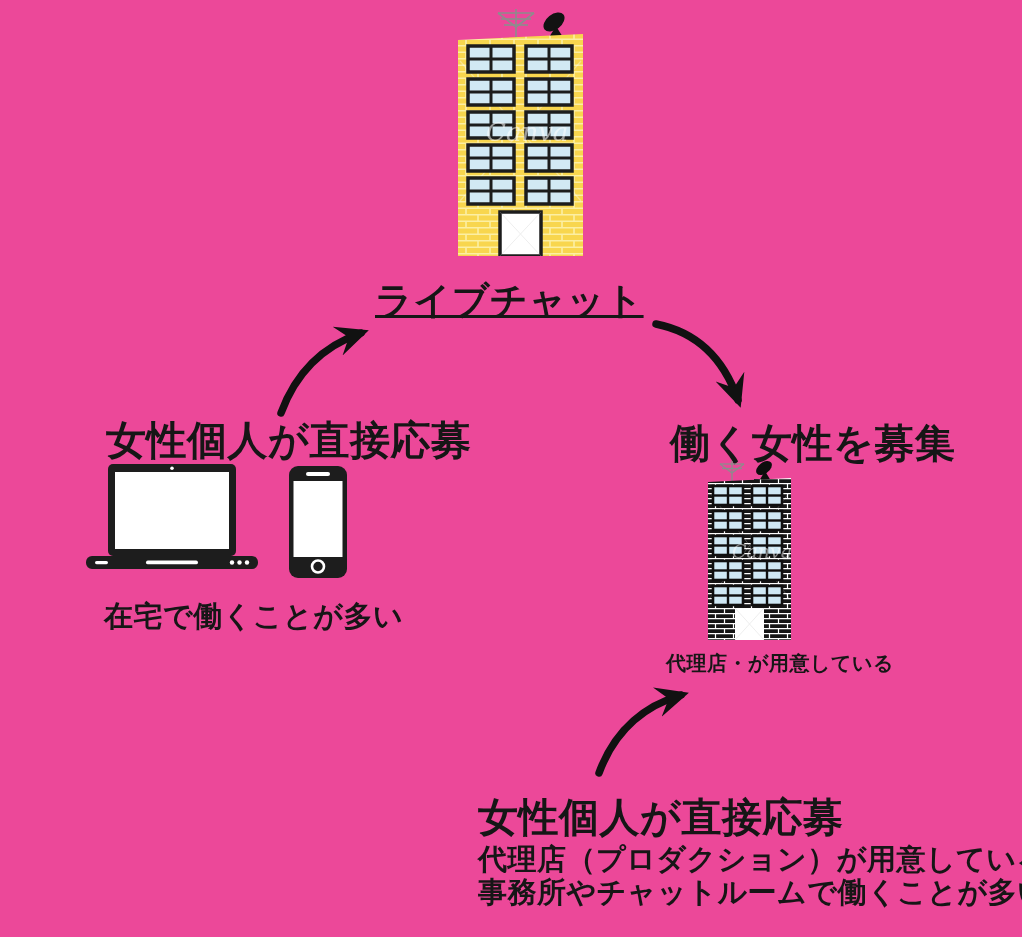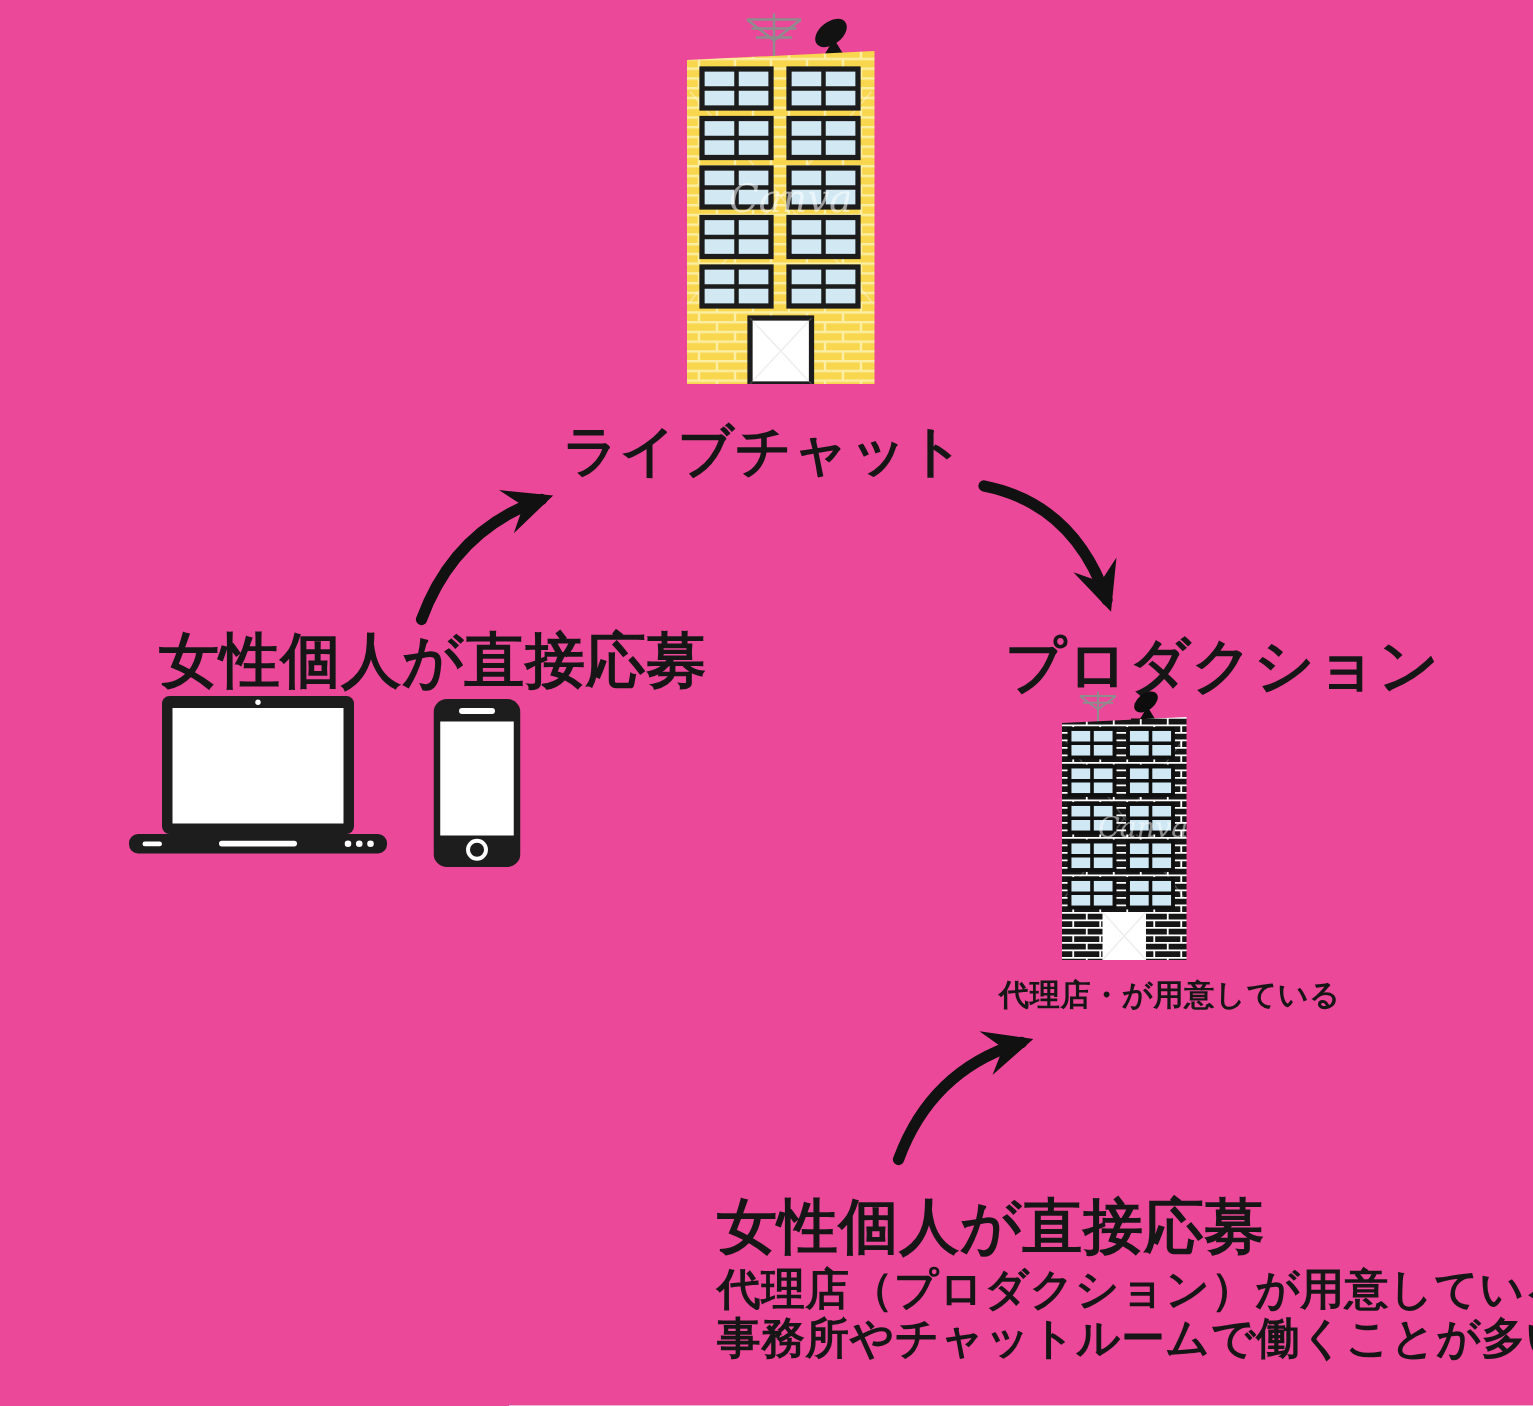--- a/index.html
+++ b/index.html
@@ -96,21 +96,21 @@
       <rect x="52" y="206" width="41" height="44" fill="#ffffff" stroke="#1c1c1c" stroke-width="3.5"></rect>
       <g opacity="0.25" stroke="#bbbbbb" stroke-width="1">
         <line x1="52" y1="206" x2="93" y2="250"></line>
           <line x1="93" y1="206" x2="52" y2="250"></line>
       </g>
 
       <text x="38" y="135" font-family="DejaVu Serif, serif" font-style="italic" font-size="26" fill="#ffffff" opacity="0.55">Canva</text>
     </svg>
   </div>
 
-  <div class="label title" style="left:375px;top:276px;width:260px;text-align:center;">ライブチャット</div>
+  <div class="label title" style="left:375px;top:276px;width:260px;text-align:center;text-decoration:underline;">ライブチャット</div>
 
   <div class="abs" style="left:263px;top:315px;">
     <svg width="120" height="108" viewBox="0 0 120 108">
       <defs>
         <marker id="ah1" viewBox="0 0 10 10" refX="7.5" refY="5" markerWidth="4.4" markerHeight="4.4" orient="auto-start-reverse">
           <path d="M0,0.4 L10,5 L0,9.6 L3.6,5 Z" fill="#111111"></path>
         </marker>
       </defs>
       <path d="M 18,98 Q 40,38 98,18" fill="none" stroke="#111111" stroke-width="7.5" stroke-linecap="round" marker-end="url(#ah1)"></path>
     </svg>
@@ -156,22 +156,23 @@
 
   <div class="abs" style="left:289px;top:466px;">
     <svg width="58" height="112" viewBox="0 0 58 112">
       <rect x="0" y="0" width="58" height="112" rx="9" fill="#1D1D1D"></rect>
       <rect x="4.5" y="15" width="49" height="76" fill="#ffffff"></rect>
       <rect x="17" y="6" width="24" height="4" rx="2" fill="#ffffff"></rect>
       <circle cx="29" cy="100.5" r="6" fill="none" stroke="#ffffff" stroke-width="2.6"></circle>
     </svg>
   </div>
 
-
-  <div class="label big" style="left:670px;top:416px;">プロダクション</div>
+  <div class="label mid" style="left:104px;top:597px;">在宅で働くことが多い</div>
+
+  <div class="label big" style="left:670px;top:416px;">働く女性を募集</div>
 
   <div class="abs" style="left:702px;top:458px;width:95px;height:185px;">
     <svg width="95" height="185" viewBox="0 0 95 185">
       <defs>
         <pattern id="brickB" width="18" height="10" patternUnits="userSpaceOnUse">
           <rect width="18" height="10" fill="#161616"></rect>
           <path d="M0,0.6 H18 M0,5.6 H18" stroke="#ffffff" stroke-width="1.2" fill="none"></path>
           <path d="M4.5,0.6 V5.6 M13.5,5.6 V10" stroke="#ffffff" stroke-width="1.2" fill="none"></path>
         </pattern>
       </defs>

